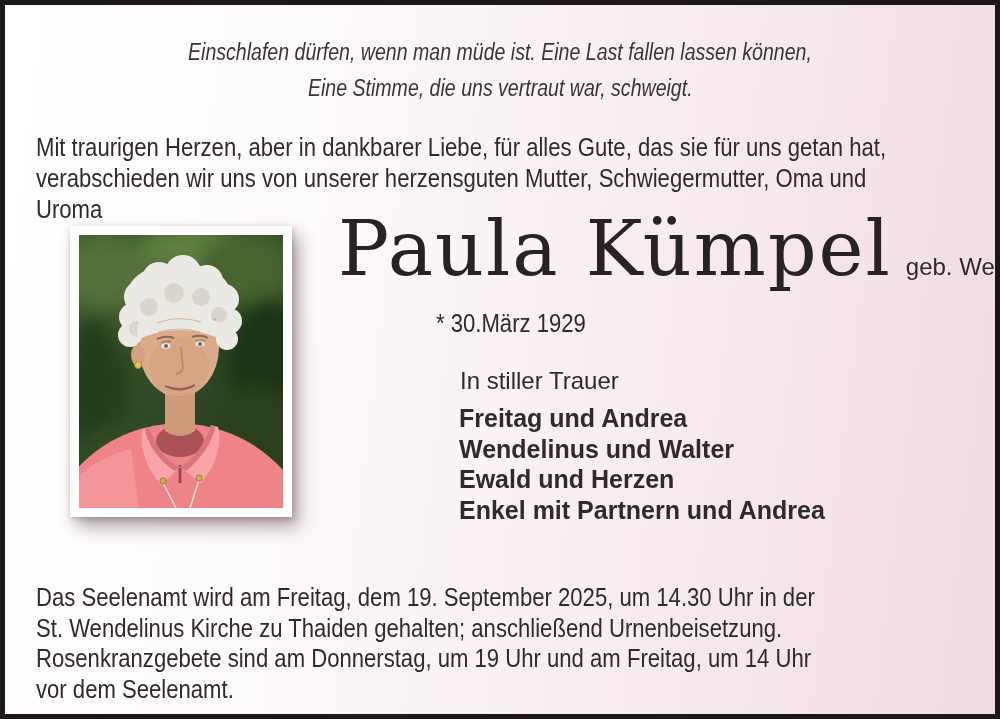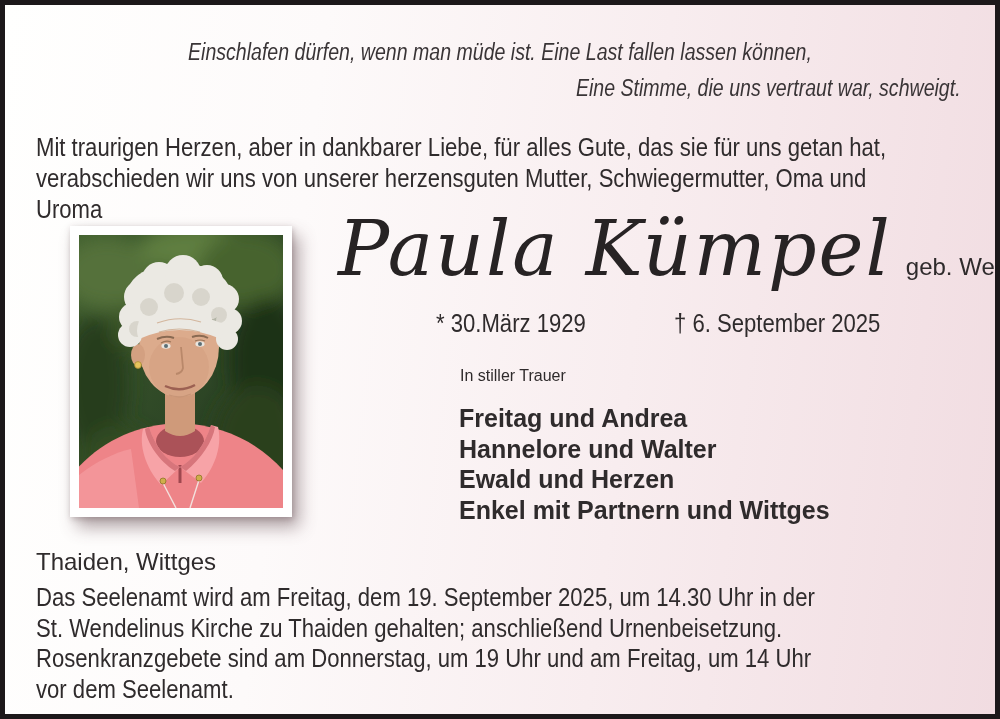--- a/index.html
+++ b/index.html
@@ -16,21 +16,21 @@
   }
   .cond{display:inline-block;transform:scaleX(0.85);}
   .cond-l{display:inline-block;transform:scaleX(0.85);transform-origin:left top;}
 
   .epigraph{
     position:absolute;top:34px;left:0;width:990px;
     text-align:center;font-style:italic;
     font-size:23px;line-height:27px;color:#393436;
     white-space:nowrap;
   }
-  .ep-stanza2{margin-top:9px;text-align:right;}
+  .ep-stanza2{margin-top:9px;}
 
   .intro{
     position:absolute;left:31px;top:127px;width:1200px;
     font-size:26px;line-height:31px;white-space:nowrap;
     transform:scaleX(0.85);transform-origin:left top;
   }
 
   .photo-frame{
     position:absolute;left:65px;top:221px;
     width:204px;height:273px;
@@ -38,30 +38,30 @@
     box-shadow:7px 10px 16px rgba(84,58,64,.45),1px 2px 6px rgba(84,58,64,.28);
   }
   .photo-frame svg{display:block;}
 
   .name-row{
     position:absolute;left:333px;top:206px;
     display:flex;align-items:baseline;gap:14px;white-space:nowrap;
   }
   .name{
     font-family:"DejaVu Serif","Liberation Serif",serif;
-    font-style:italic;font-weight:400;
+    font-weight:400;
     font-size:76px;line-height:1;letter-spacing:2px;color:#272324;
   }
   .maiden{font-size:24px;color:#2f2b2c;}
 
   .dates{
     position:absolute;left:431px;top:303px;
     font-size:26px;display:flex;gap:62px;white-space:nowrap;
   }
-  .trauer{position:absolute;left:455px;top:362px;font-size:16px;}
+  .trauer{position:absolute;left:455px;top:362px;font-size:24px;}
   .family{
     position:absolute;left:454px;top:398px;
     font-size:25px;font-weight:bold;line-height:30.5px;white-space:nowrap;
   }
   .places{position:absolute;left:31px;top:543px;font-size:24px;}
   .service{
     position:absolute;left:31px;top:577px;width:1200px;
     font-size:26px;line-height:30.5px;white-space:nowrap;
     transform:scaleX(0.85);transform-origin:left top;
   }
@@ -168,33 +168,31 @@
     </svg>
   </div>
 
   <div class="name-row">
     <span class="name">Paula Kümpel</span>
     <span class="maiden">geb. Weber</span>
   </div>
 
   <div class="dates">
     <span><span class="cond-l">* 30.März 1929</span></span>
-    <span><span class="cond-l">† 6. September 2025</span></span>
   </div>
 
   <div class="trauer">In stiller Trauer</div>
 
   <div class="family">
     <div>Freitag und Andrea</div>
-    <div>Hannelore und Walter</div>
+    <div>Wendelinus und Walter</div>
     <div>Ewald und Herzen</div>
-    <div>Enkel mit Partnern und Wittges</div>
+    <div>Enkel mit Partnern und Andrea</div>
   </div>
 
-  <div class="places">Thaiden, Wittges</div>
 
   <div class="service">
     <div>Das Seelenamt wird am Freitag, dem 19. September 2025, um 14.30 Uhr in der</div>
     <div>St. Wendelinus Kirche zu Thaiden gehalten; anschließend Urnenbeisetzung.</div>
     <div>Rosenkranzgebete sind am Donnerstag, um 19 Uhr und am Freitag, um 14 Uhr</div>
     <div>vor dem Seelenamt.</div>
   </div>
 
 </div>
 

